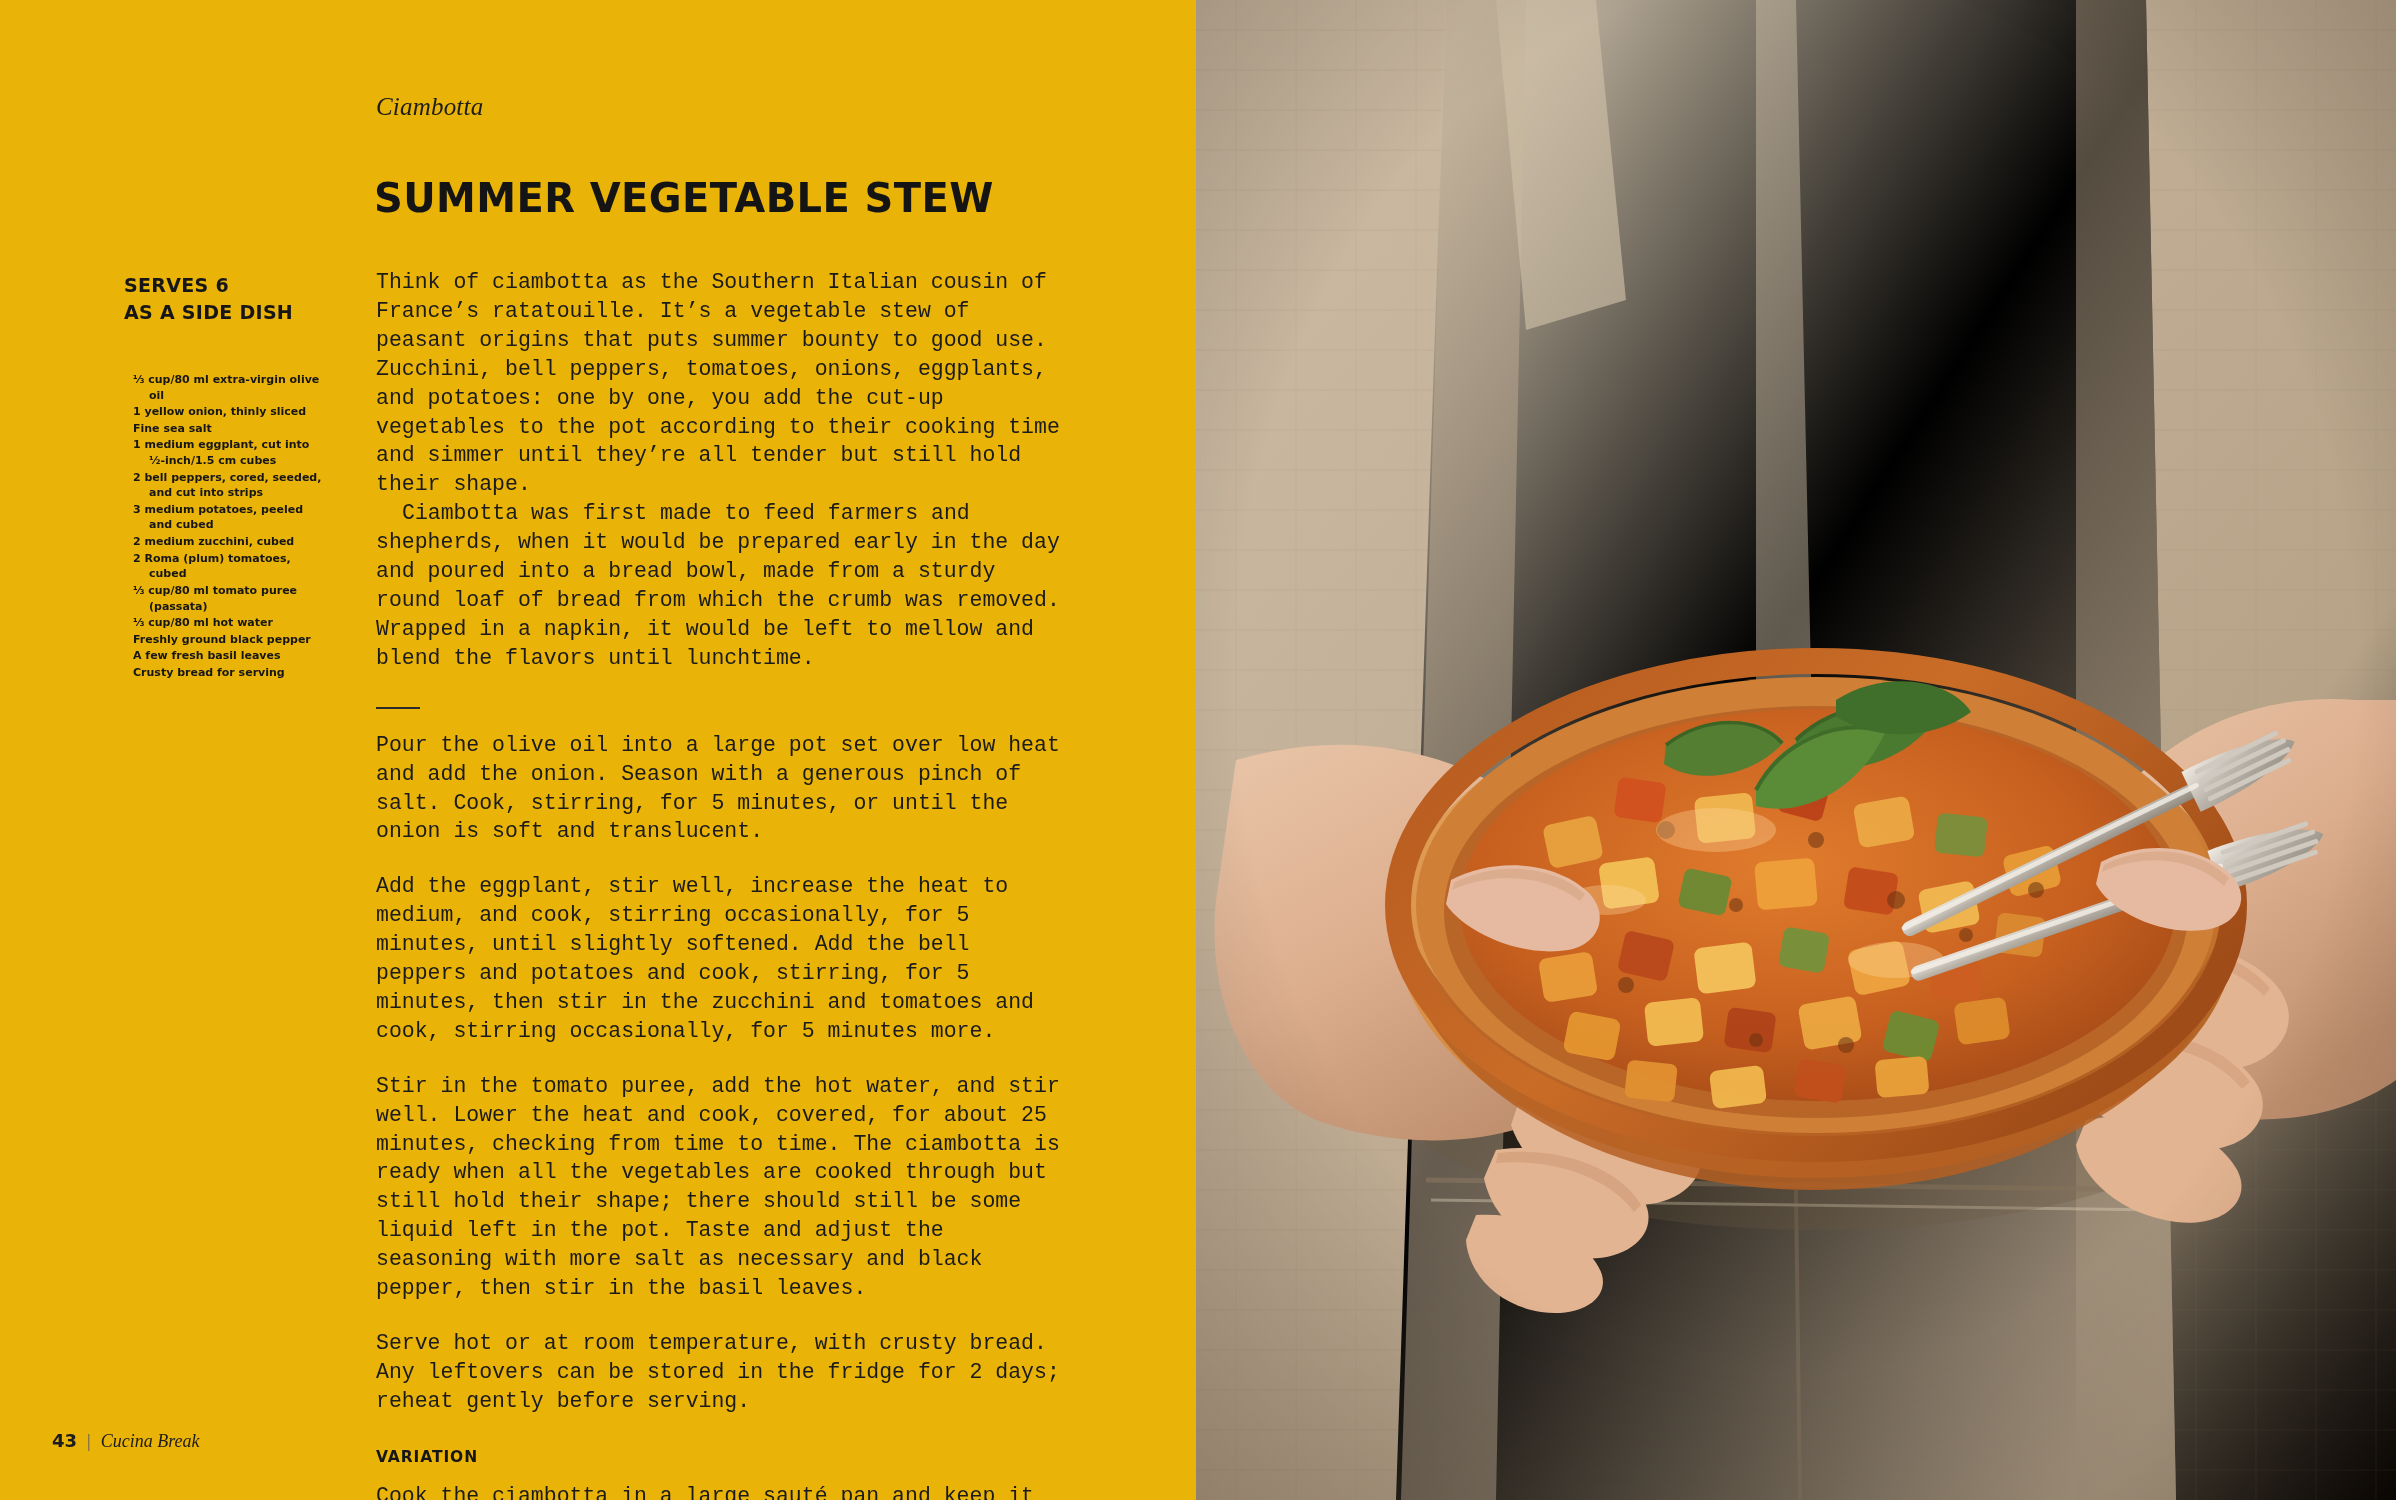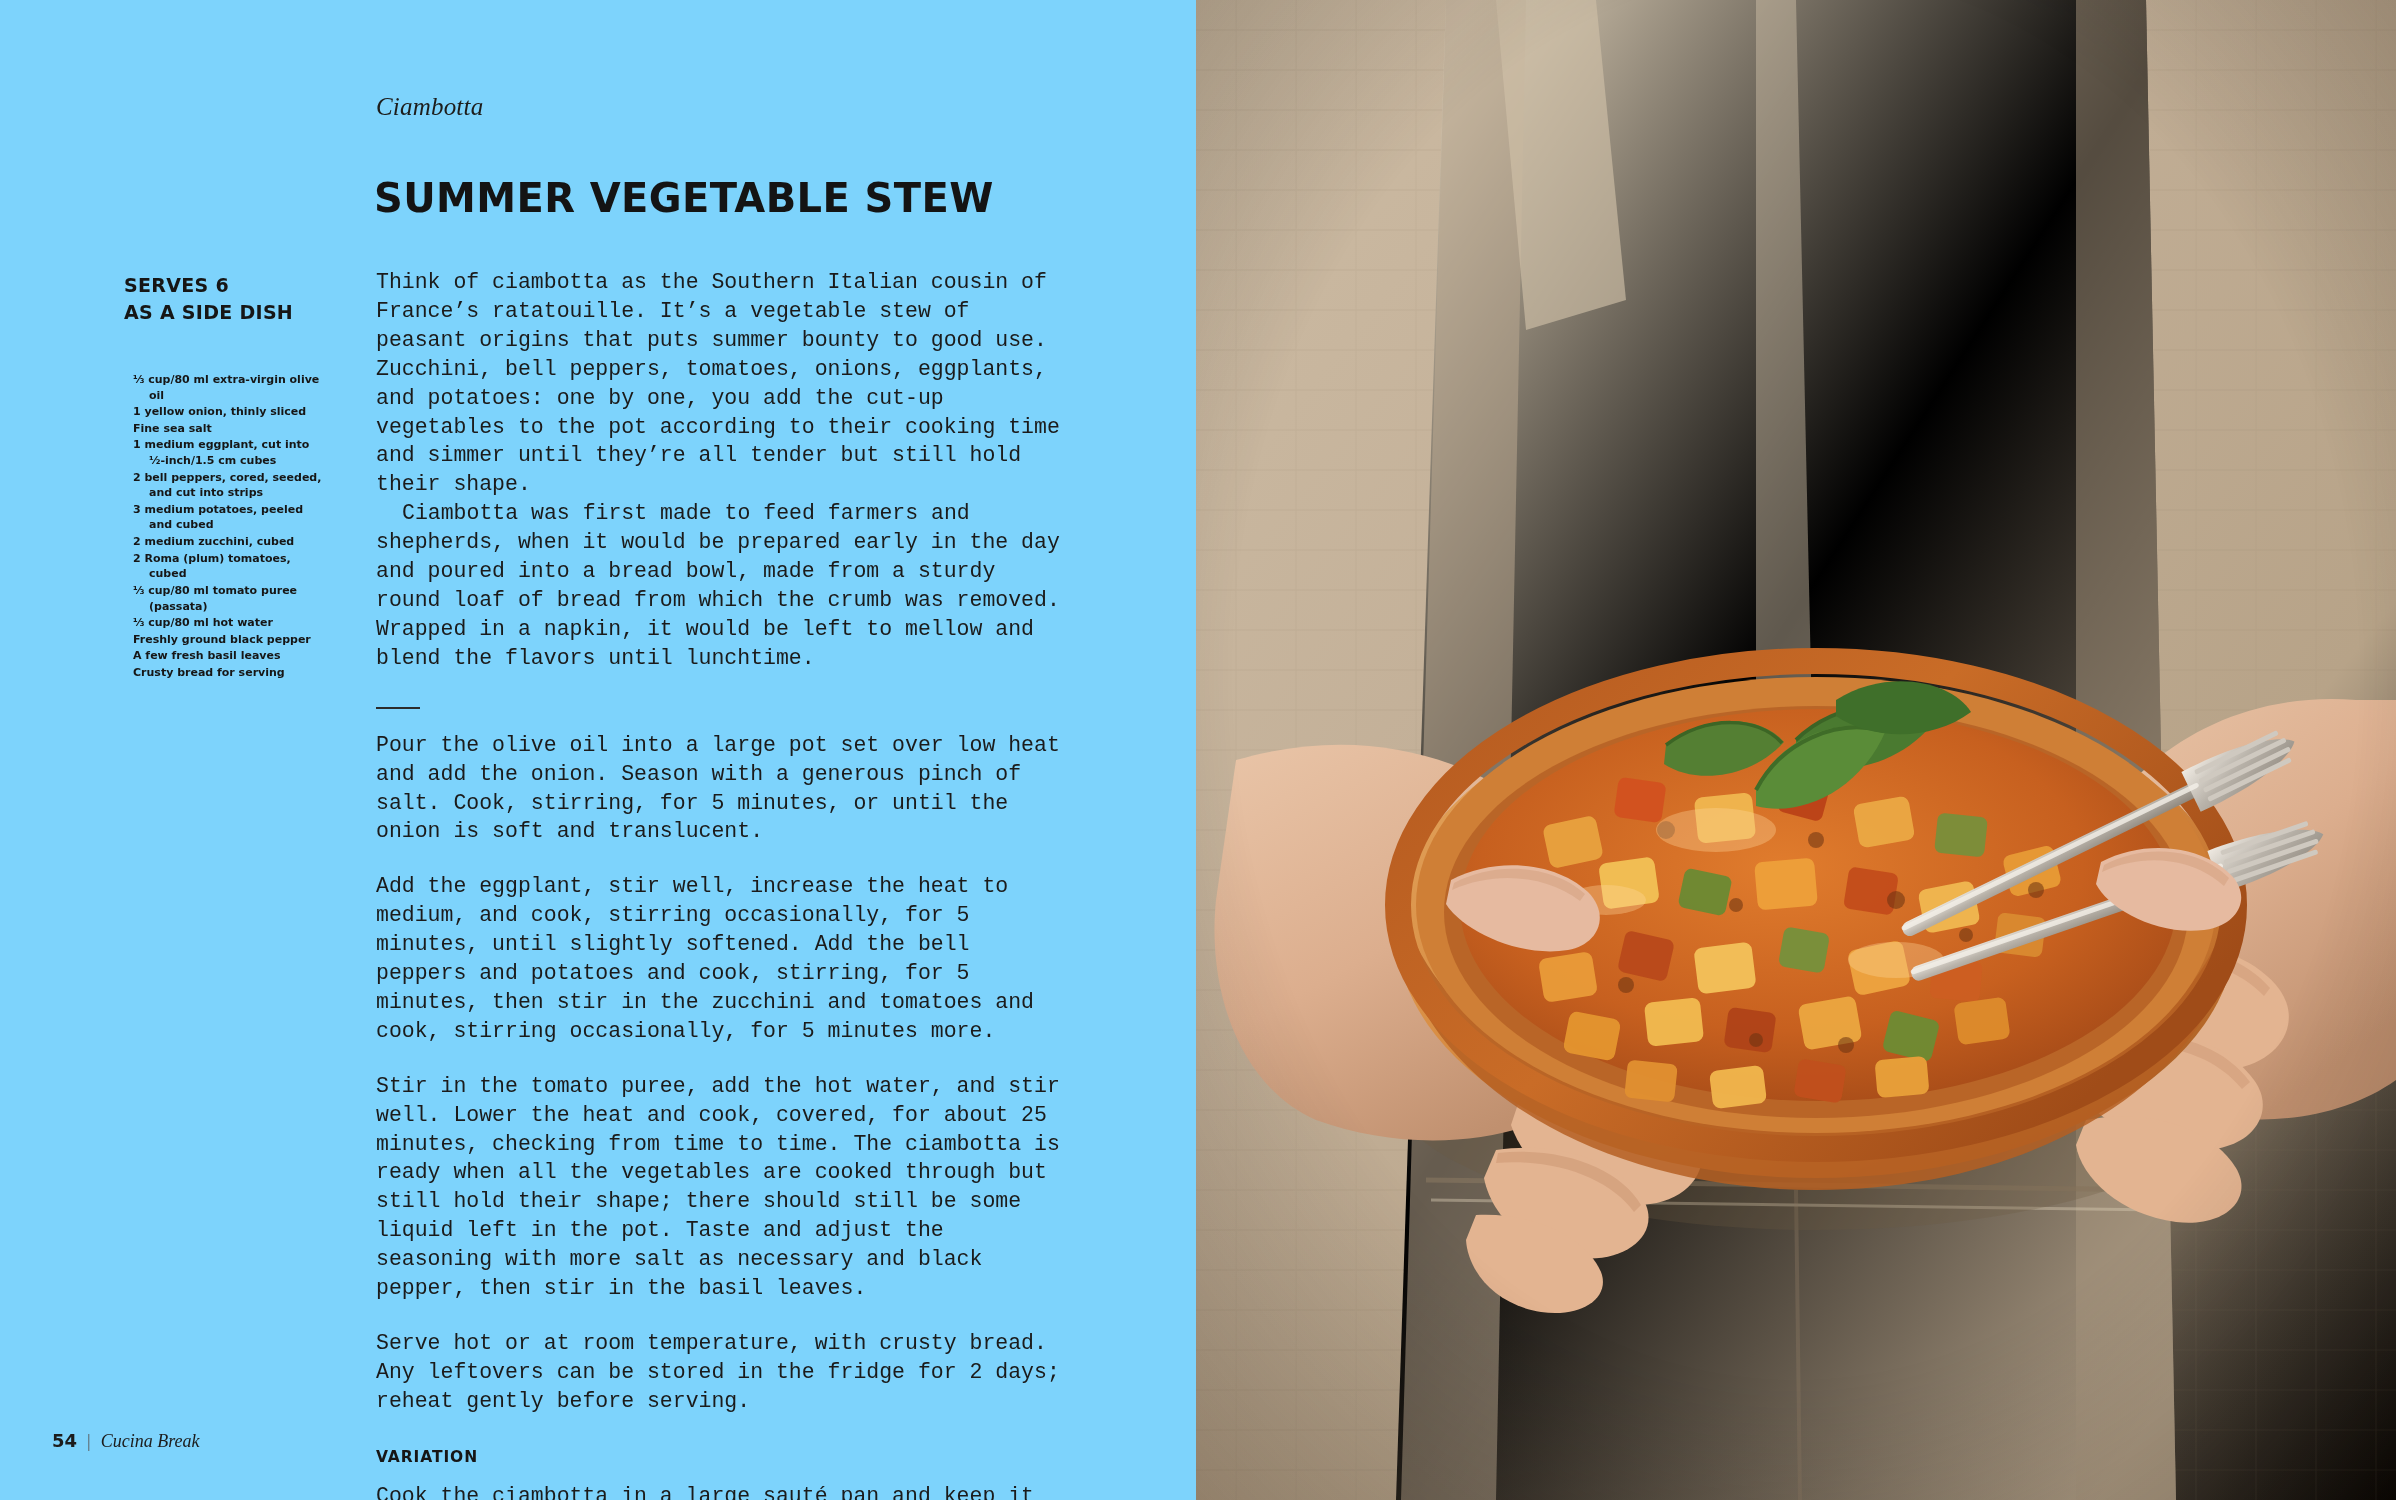--- a/index.html
+++ b/index.html
@@ -18,21 +18,21 @@
     position: relative;
     width: 2400px;
     height: 1500px;
     display: flex;
   }
   
   .left-page {
     position: relative;
     width: 1196px;
     height: 1500px;
-    background: #7dd3fc;
+    background: #eab308;
     flex: 0 0 1196px;
   }
   .gutter {
     position: absolute;
     left: 1196px;
     top: 0;
     width: 4px;
     height: 1500px;
     background: #ffffff;
   }
@@ -201,21 +201,21 @@
       <div class="space-md"></div>
       <p>Stir in the tomato puree, add the hot water, and stir well. Lower the heat and cook, covered, for about 25 minutes, checking from time to time. The ciambotta is ready when all the vegetables are cooked through but still hold their shape; there should still be some liquid left in the pot. Taste and adjust the seasoning with more salt as necessary and black pepper, then stir in the basil leaves.</p>
       <div class="space-md"></div>
       <p>Serve hot or at room temperature, with crusty bread. Any leftovers can be stored in the fridge for 2 days; reheat gently before serving.</p>
 
       <div class="variation-label">VARIATION</div>
       <p>Cook the ciambotta in a large sauté pan and keep it on the brothier side, adding a bit more water when you make it. Break one egg per person into the ciambotta, leaving space between them, and poach until the whites are set but the yolks are still runny. Serve with plenty of crusty bread.</p>
     </div>
 
     <div class="footer">
-      <span class="folio">54</span>
+      <span class="folio">43</span>
       <span class="folio-sep">|</span>
       <span class="book-title">Cucina Break</span>
     </div>
   </div>
 
   <div class="gutter"></div>
 
   <div class="photo-page">
     <svg class="photo-svg" viewBox="0 0 1200 1500" preserveAspectRatio="xMidYMid slice">
       <defs>

